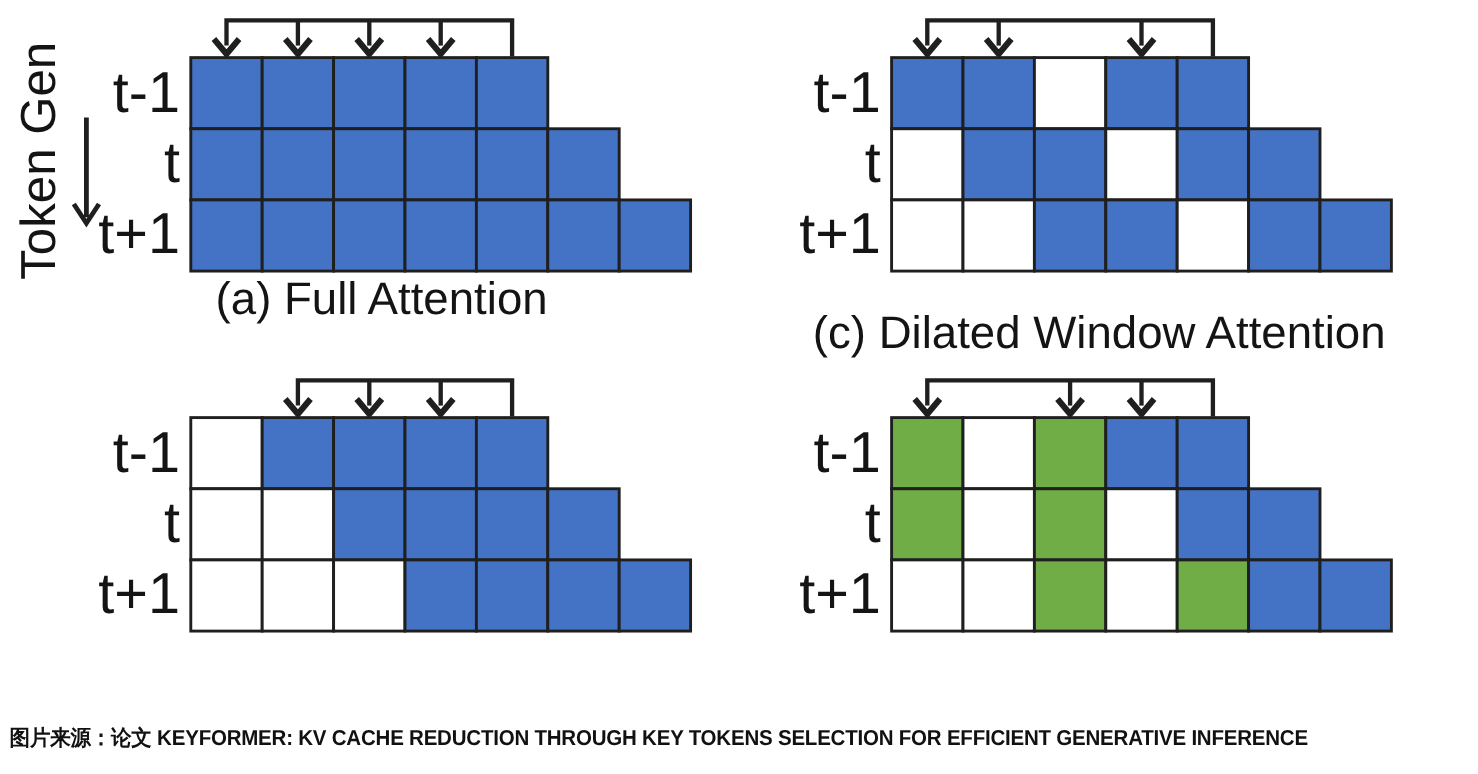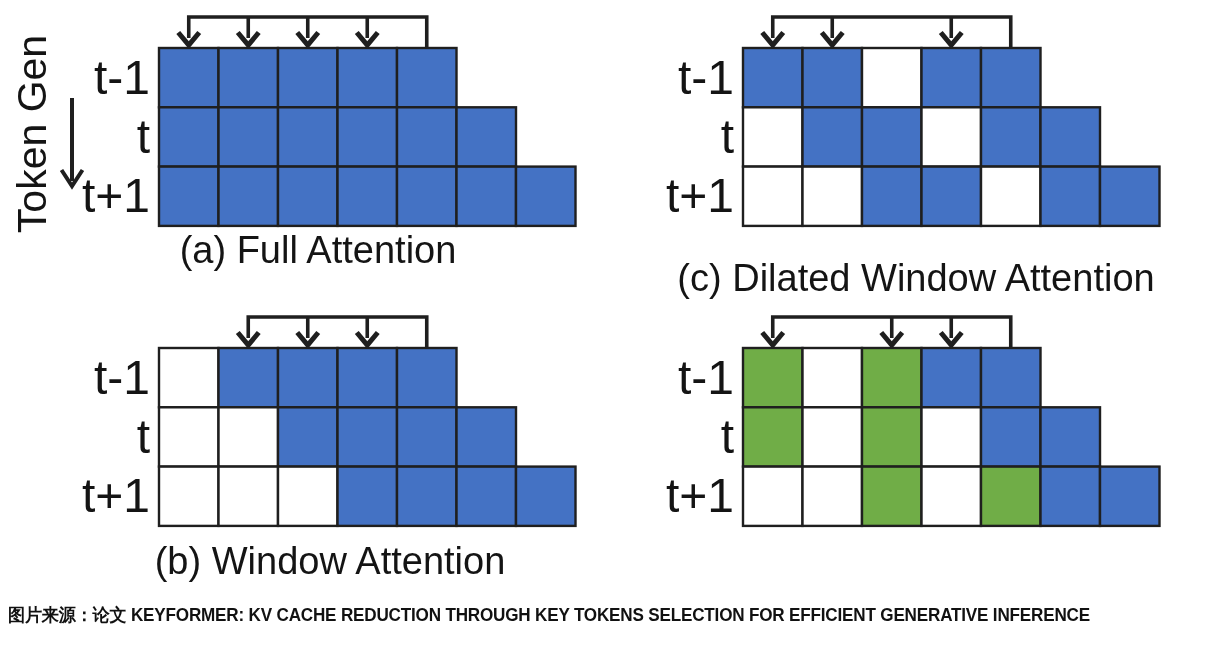--- a/index.html
+++ b/index.html
@@ -149,21 +149,20 @@
         <path d="M 940.75 332.5 L 951.25 345 L 961.75 332.5" stroke-width="5"></path>
       </g>
       <path d="M 72 98 L 72 181 M 61.5 170 L 72 186 L 82.5 170" stroke="#1F1F1F" stroke-width="4" fill="none"></path>
     </svg>
   <div class="token-label">Token Gen</div>
   <div class="source-note">图片来源：论文 KEYFORMER: KV CACHE REDUCTION THROUGH KEY TOKENS SELECTION FOR EFFICIENT GENERATIVE INFERENCE</div>
 <div class="caption" style="left: 318px; top: 226px;">(a) Full Attention</div>
     <div class="row-label" style="left: 32px; top: 53.65px;">t-1</div>
     <div class="row-label" style="left: 32px; top: 112.95px;">t</div>
     <div class="row-label" style="left: 32px; top: 172.25px;">t+1</div>
-    <div class="caption" style="left: 330px; top: 537px;">(b) Window Attention</div>
     <div class="row-label" style="left: 32px; top: 353.65px;">t-1</div>
     <div class="row-label" style="left: 32px; top: 412.95px;">t</div>
     <div class="row-label" style="left: 32px; top: 472.25px;">t+1</div>
     <div class="caption" style="left: 916px; top: 254px;">(c) Dilated Window Attention</div>
     <div class="row-label" style="left: 616px; top: 53.65px;">t-1</div>
     <div class="row-label" style="left: 616px; top: 112.95px;">t</div>
     <div class="row-label" style="left: 616px; top: 172.25px;">t+1</div>
     <div class="row-label" style="left: 616px; top: 353.65px;">t-1</div>
     <div class="row-label" style="left: 616px; top: 412.95px;">t</div>
     <div class="row-label" style="left: 616px; top: 472.25px;">t+1</div>

